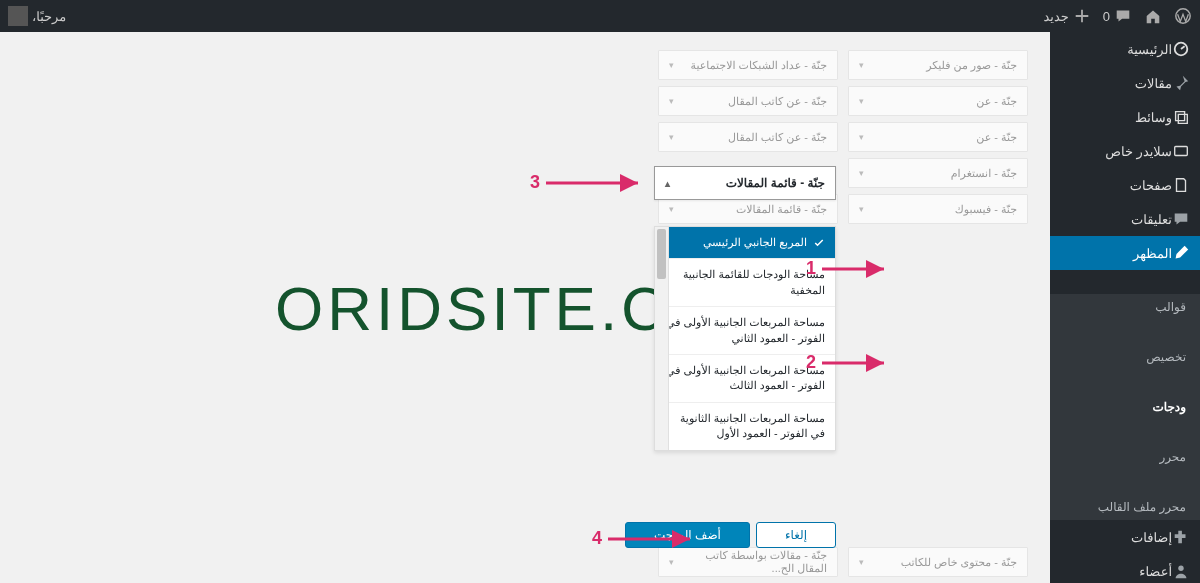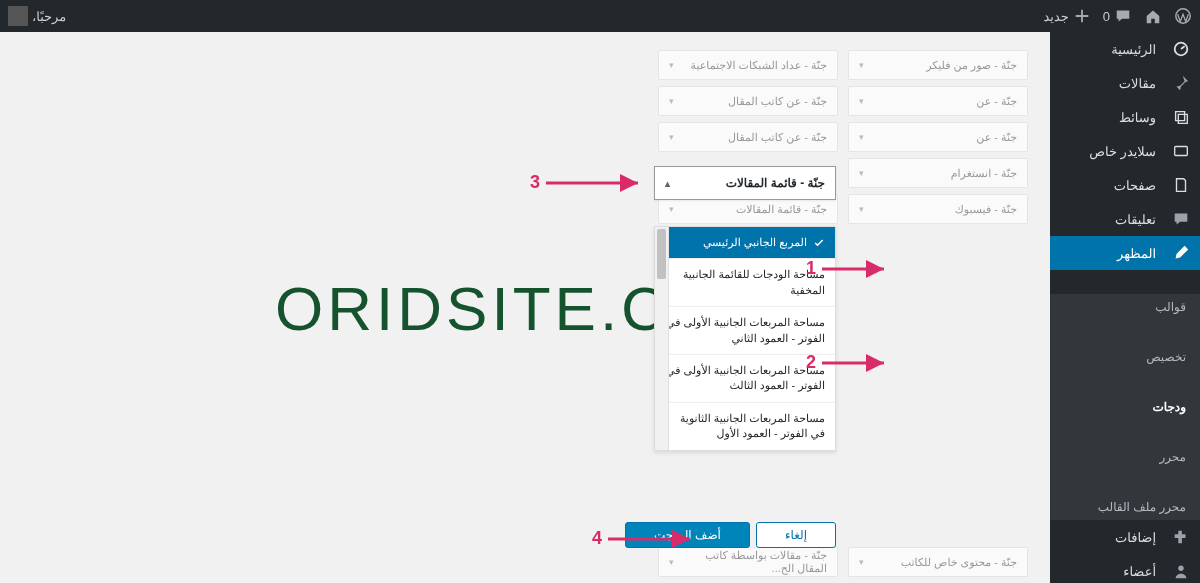--- a/index.html
+++ b/index.html
@@ -6,21 +6,21 @@
 body { background:#f1f1f1; width:1200px; height:583px; overflow:hidden; position:relative; }
 
 
 .admin-bar { position:absolute; top:0; right:0; left:0; height:32px; background:#23282d; color:#ccc; display:flex; align-items:center; justify-content:space-between; padding:0 8px; font-size:13px; z-index:10; }
 .ab-right, .ab-left { display:flex; align-items:center; gap:12px; }
 .ab-ico { width:18px; height:18px; display:inline-flex; align-items:center; justify-content:center; fill:#aaa; }
 .ab-item { display:flex; align-items:center; gap:4px; color:#ccc; }
 
 
 .sidebar { position:absolute; top:32px; right:0; bottom:0; width:150px; background:#23282d; color:#eee; font-size:13px; overflow:hidden; z-index:5; }
-.menu-item { display:flex; align-items:center; gap:16px; padding:8px 10px; color:#ddd; cursor:pointer; white-space:nowrap; }
+.menu-item { display:flex; align-items:center; gap:0; padding:8px 10px; color:#ddd; cursor:pointer; white-space:nowrap; }
 .menu-item .mi-ico { width:18px; height:18px; display:inline-flex; align-items:center; justify-content:center; fill:#9ca2a7; }
 .menu-item.active { background:#0073aa; color:#fff; }
 .menu-item.active .mi-ico { fill:#fff; }
 .submenu { background:#32373c; }
 .submenu .sub-item { padding:6px 14px 6px 10px; color:#b4b9be; cursor:pointer; font-size:12px;margin-top:24px; }
 .submenu .sub-item.active { color:#fff; font-weight:bold; }
 
 
 .workspace { position:absolute; top:32px; right:150px; left:0; bottom:0; background:#f1f1f1; overflow:hidden; }
 

